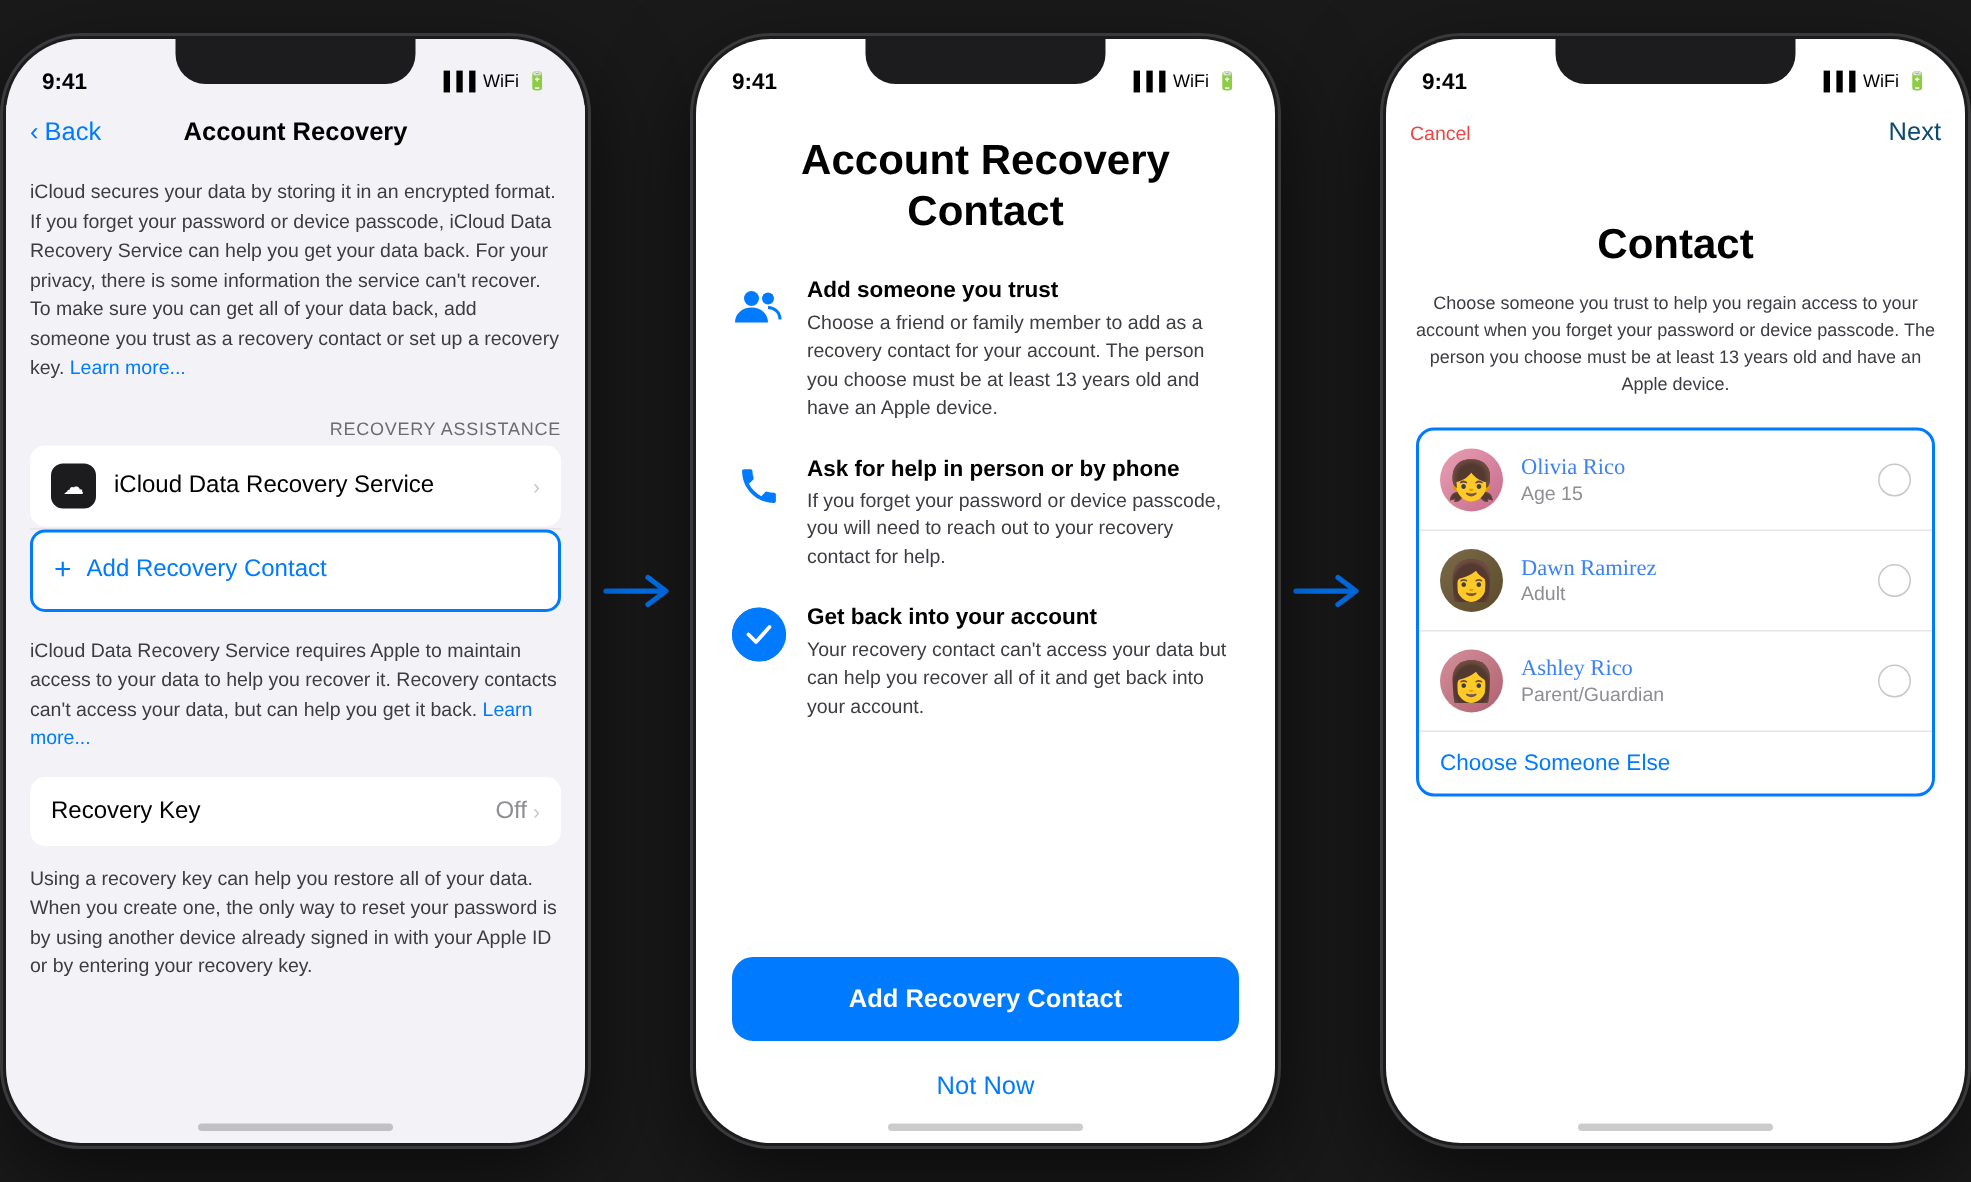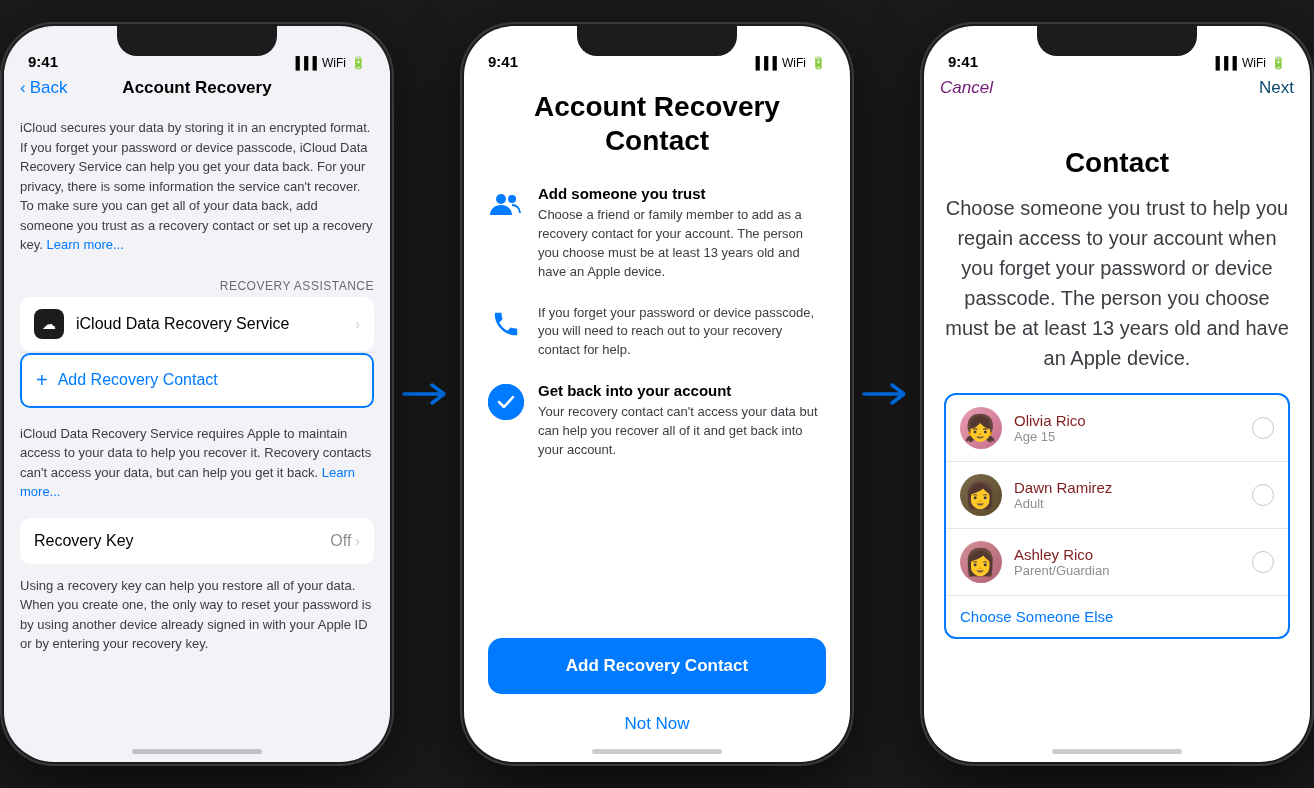--- a/index.html
+++ b/index.html
@@ -45,21 +45,21 @@
       top: 0; left: 50%; transform: translateX(-50%);
       width: 160px; height: 30px;
       background: #1c1c1e;
       border-radius: 0 0 20px 20px;
       z-index: 10;
     }
     
     .status-bar {
       display: flex;
       justify-content: space-between;
-      align-items: flex-end;
+      align-items: center;
       padding: 12px 24px 0;
       height: 44px;
       position: relative;
       z-index: 5;
     }
     .status-time {
       font-size: 15px;
       font-weight: 600;
       color: #000;
     }
@@ -280,38 +280,38 @@
       cursor: pointer;
     }
 
     
     .p3-nav {
       display: flex;
       align-items: center;
       justify-content: space-between;
       padding: 8px 16px 4px;
     }
-    .p3-cancel { color: #701a75; font-size: 17px; font-style: italic; }
+    .p3-cancel { color: #ef4444; font-size: 13px; }
     .p3-next { color: #0c4a6e; font-size: 17px; }
     .p3-content {
       padding: 10px 20px 0;
       display: flex;
       flex-direction: column;
       height: calc(100% - 44px - 36px);
     }
     .p3-title {
       font-size: 28px;
       font-weight: 700;
       color: #000;
       text-align: center;
       line-height: 1.2;
       margin-bottom: 14px;
     }
     .p3-desc {
-      font-size: 20px;
+      font-size: 12px;
       color: #3c3c43;
       text-align: center;
       line-height: 1.5;
       margin-bottom: 20px;
     }
     .contacts-box {
       border: 2px solid #007aff;
       border-radius: 12px;
       overflow: hidden;
       background: #fff;
@@ -329,21 +329,21 @@
       border-radius: 50%;
       overflow: hidden;
       flex-shrink: 0;
       display: flex; align-items: center; justify-content: center;
       font-size: 22px;
     }
     .avatar-olivia { background: linear-gradient(135deg, #e8a0b4, #c76b8a); }
     .avatar-dawn { background: linear-gradient(135deg, #7b6b4b, #5c4a2a); }
     .avatar-ashley { background: linear-gradient(135deg, #d4909a, #b06070); }
     .contact-info { flex: 1; }
-    .contact-name { font-size: 15px; font-weight: 500; color: #7f1d1d; }
+    .contact-name { font-size: 15px; font-weight: 500; color: #3b82f6; font-family: Liberation Serif, serif; }
     .contact-sub { font-size: 13px; color: #8e8e93; }
     .contact-radio {
       width: 22px; height: 22px;
       border-radius: 50%;
       border: 1.5px solid #c7c7cc;
       flex-shrink: 0;
     }
     .choose-someone {
       padding: 12px 14px;
       color: #007aff;
@@ -466,20 +466,21 @@
             </div>
           </div>
 
           <div class="feature-item">
             <div class="feature-icon phone-icon">
               <svg width="30" height="30" viewBox="0 0 24 24" fill="#007aff">
                 <path d="M6.6 10.8c1.4 2.8 3.8 5.1 6.6 6.6l2.2-2.2c.3-.3.7-.4 1-.2 1.1.4 2.3.6 3.6.6.6 0 1 .4 1 1V20c0 .6-.4 1-1 1-9.4 0-17-7.6-17-17 0-.6.4-1 1-1h3.5c.6 0 1 .4 1 1 0 1.3.2 2.5.6 3.6.1.3 0 .7-.2 1L6.6 10.8z"></path>
               </svg>
             </div>
             <div class="feature-text">
+              <h3>Ask for help in person or by phone</h3>
               <p>If you forget your password or device passcode, you will need to reach out to your recovery contact for help.</p>
             </div>
           </div>
 
           <div class="feature-item">
             <div class="feature-icon check-icon">
               <svg width="36" height="36" viewBox="0 0 36 36">
                 <circle cx="18" cy="18" r="18" fill="#007aff"></circle>
                 <path d="M11 18 L16 23 L25 13" stroke="white" stroke-width="2.5" stroke-linecap="round" stroke-linejoin="round" fill="none"></path>
               </svg>

